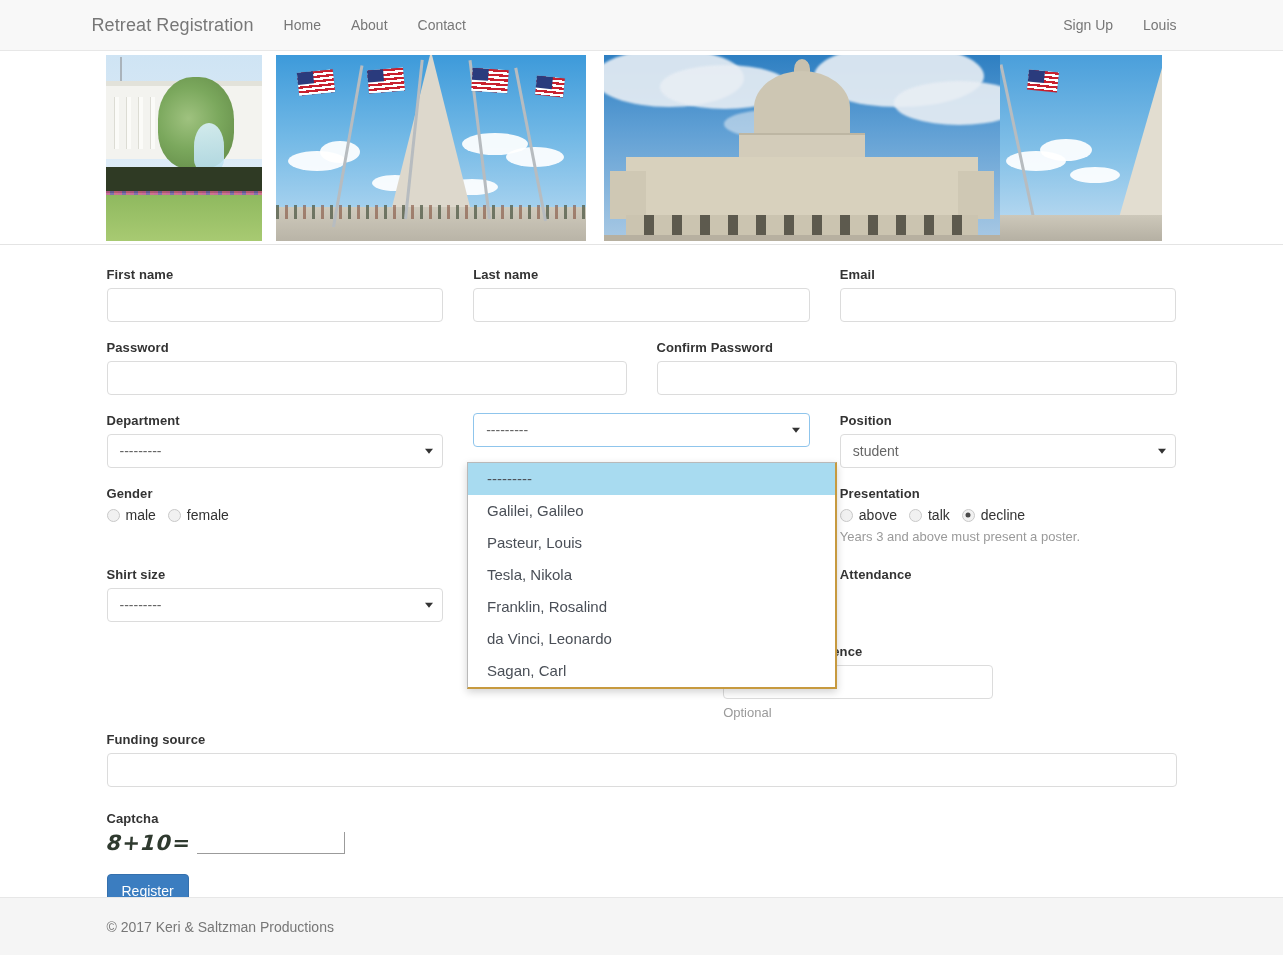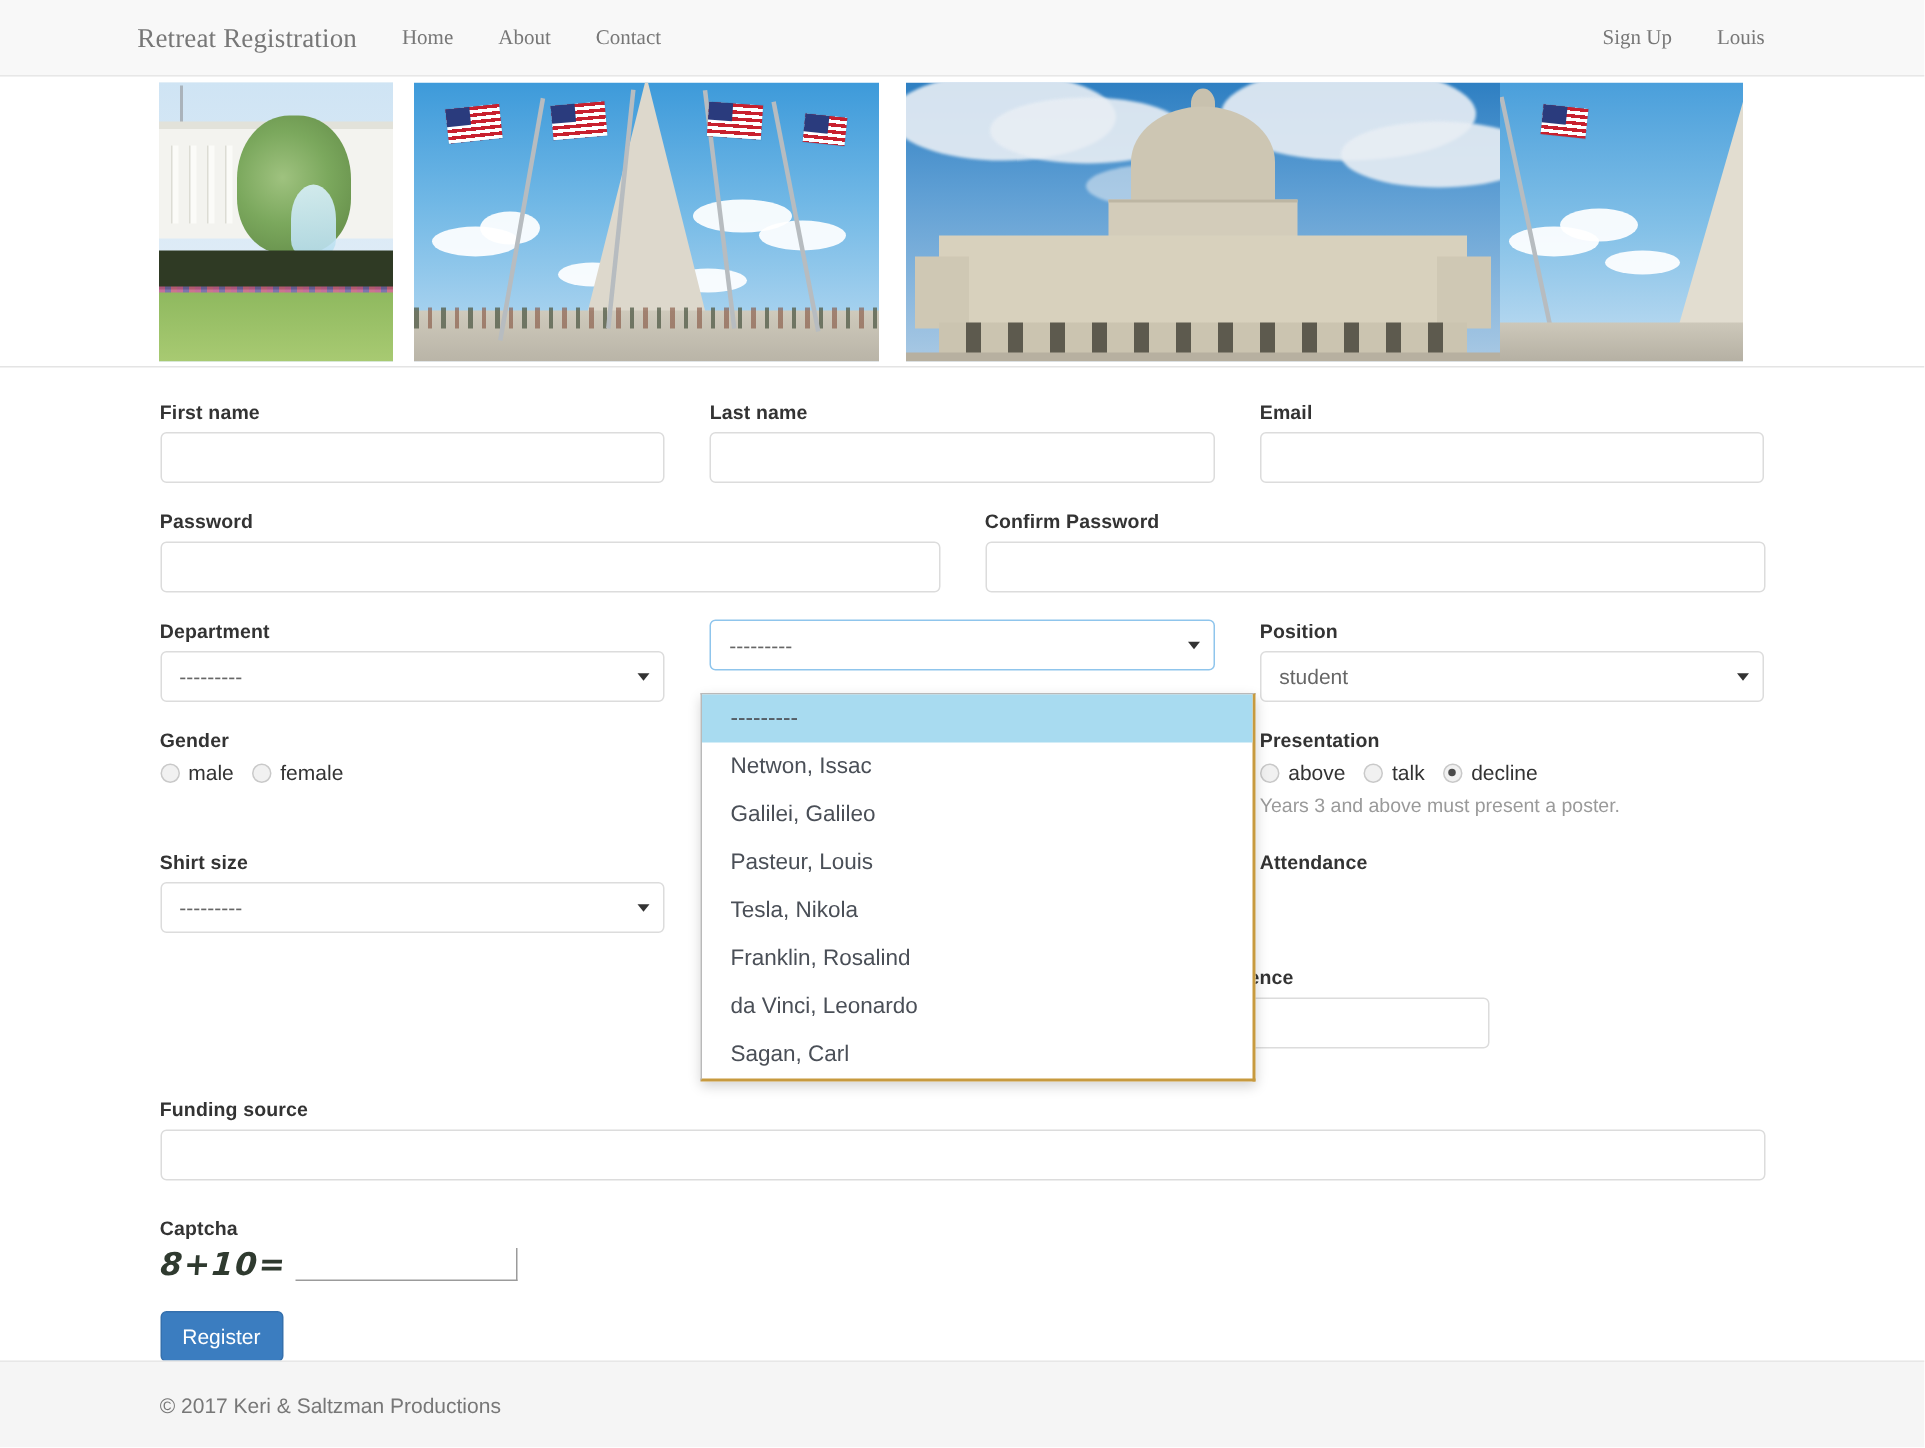--- a/index.html
+++ b/index.html
@@ -16,21 +16,20 @@
   
   .navbar{
     height:51px;
     background:#f8f8f8;
     border-bottom:1px solid #e7e7e7;
     display:flex;
     align-items:center;
     padding:0 0 0 0;
     position:relative;
     z-index:5;
-    font-family:Liberation Serif, serif;
   }
   .nav-inner{
     width:1100px;
     margin:0 auto;
     display:flex;
     align-items:center;
     height:100%;
   }
   .brand{
     font-size:18px;
@@ -279,21 +278,21 @@
     color:#fff;
     font-size:14px;
     font-family:"Liberation Sans", sans-serif;
     padding:8px 14px;
     border-radius:4px;
     cursor:pointer;
   }
 
   .footer{
     position:absolute;
-    left:0; bottom:0;
+    left:0; bottom:10px;
     width:100%;
     height:58px;
     background:#f5f5f5;
     border-top:1px solid #e7e7e7;
     display:flex;
     align-items:center;
   }
   .footer-inner{ width:1100px; margin:0 auto; padding:0 15px; font-size:14px; color:#777; }
 </style>
 </head>
@@ -524,21 +523,20 @@
         <input class="captcha-input" type="text" value="" style="">
       </div>
       <button class="btn-register">Register</button>
     </div>
   </div>
 
 </div>
 
 <div class="dd">
   <div class="dd-item sel">---------</div>
-  <div class="dd-item">Netwon, Issac</div>
   <div class="dd-item">Galilei, Galileo</div>
   <div class="dd-item">Pasteur, Louis</div>
   <div class="dd-item">Tesla, Nikola</div>
   <div class="dd-item">Franklin, Rosalind</div>
   <div class="dd-item">da Vinci, Leonardo</div>
   <div class="dd-item">Sagan, Carl</div>
 </div>
 
 <div class="footer">
   <div class="footer-inner">© 2017 Keri &amp; Saltzman Productions</div>

